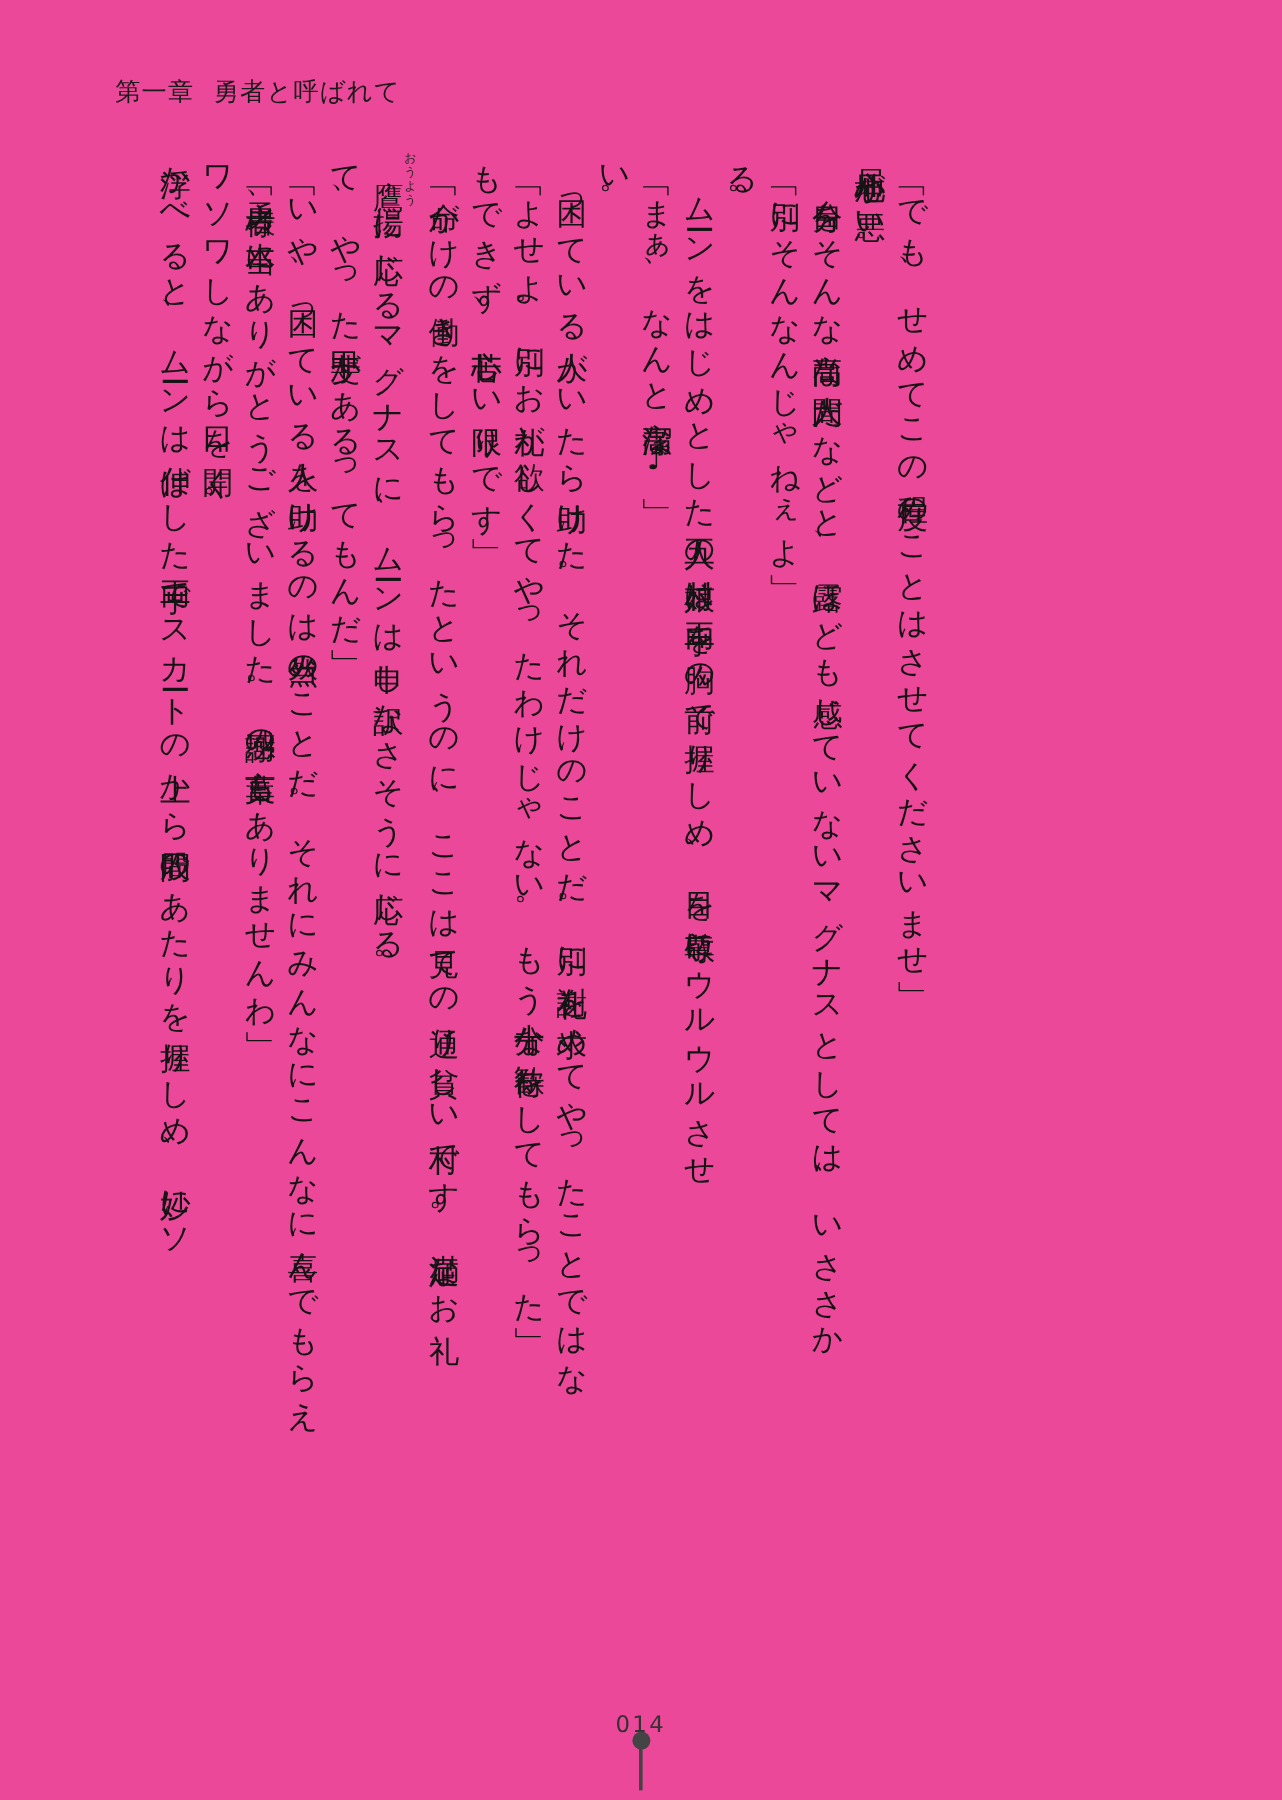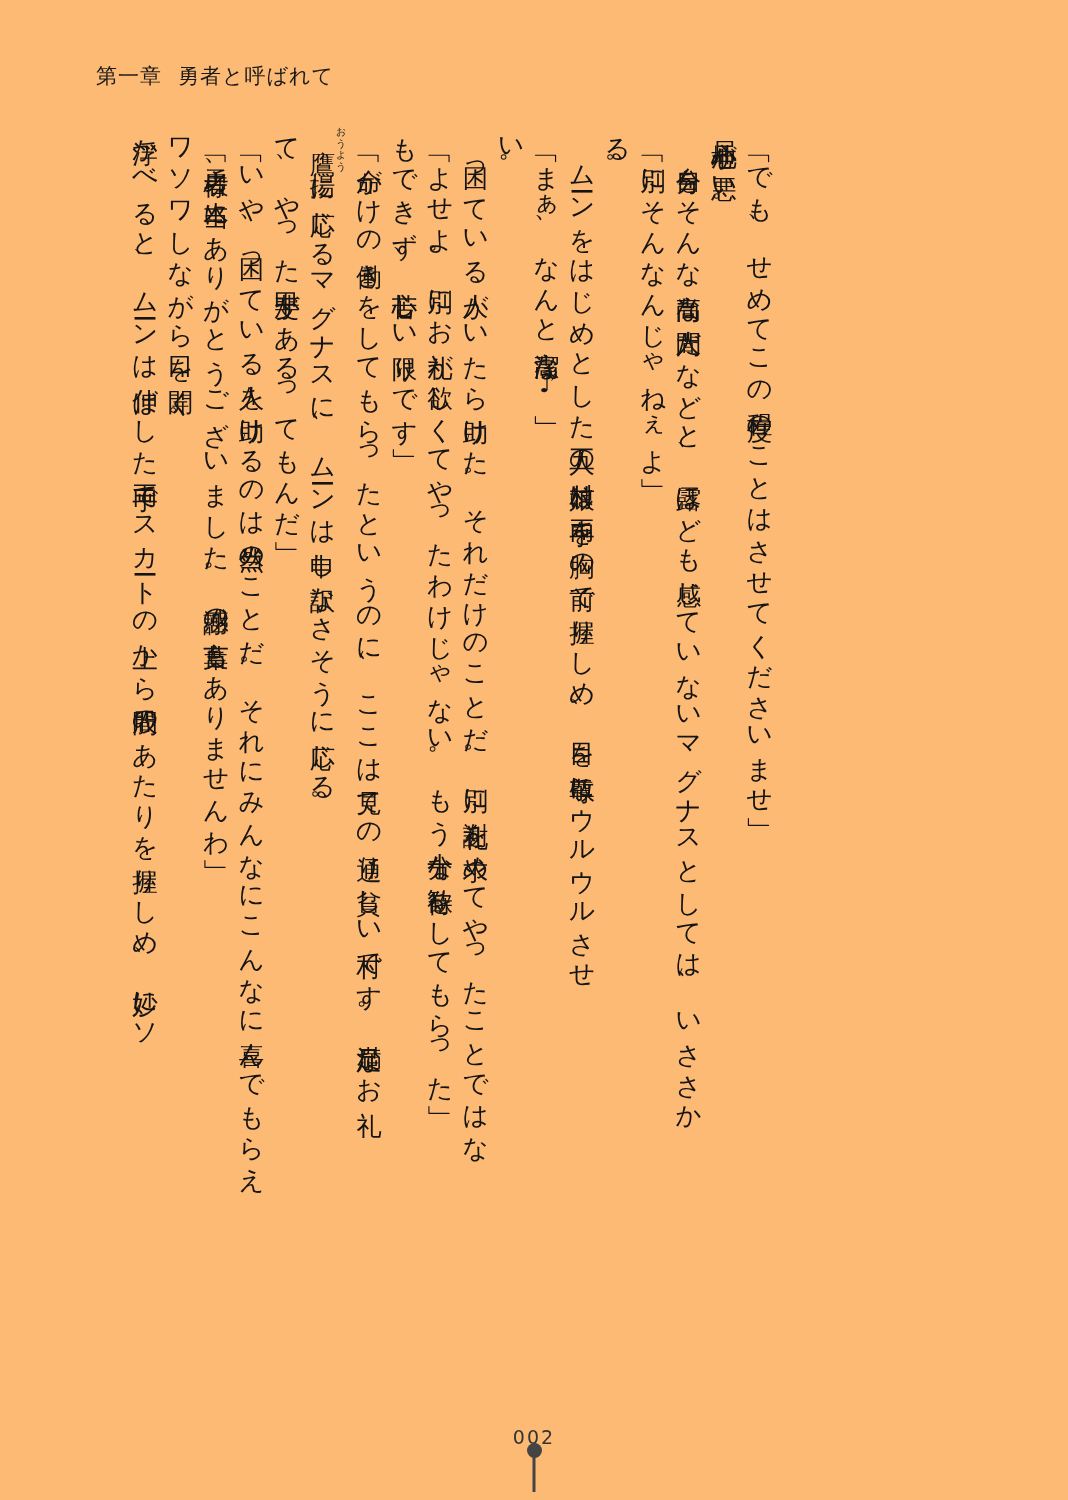--- a/index.html
+++ b/index.html
@@ -12,21 +12,21 @@
     height: 1500px;
     position: relative;
     font-family: "DejaVu Serif", "Liberation Serif", serif;
     color: #1a1a1a;
     overflow: hidden;
   }
 
   .page {
     position: absolute;
     inset: 0;
-    background: #fdba74;
+    background: #ec4899;
   }
 
   
   .running-header {
     position: absolute;
     top: 62px;
     left: 96px;
     font-size: 21px;
     letter-spacing: 1px;
     color: #1a1a1a;
@@ -128,16 +128,16 @@
     <div class="vcol">い。</div>
     <div class="vcol indent">「まぁ、なんと高潔な♪」</div>
     <div class="vcol indent">ムーンをはじめとした五人の村娘は両手を胸の前で握りしめ、目を尊敬にウルウルさせ</div>
     <div class="vcol">る。</div>
     <div class="vcol indent">「別にそんなんじゃねぇよ」</div>
     <div class="vcol indent">自分をそんな高尚な人間だなどと、露ほども感じていないマグナスとしては、いささか</div>
     <div class="vcol">居心地が悪い。</div>
     <div class="vcol indent">「でも、せめてこの程度のことはさせてくださいませ」</div>
   </div>
 
-  <div class="folio">002</div>
+  <div class="folio">014</div>
   <div class="folio-mark"></div>
 
 </div>
 
 </body></html>

